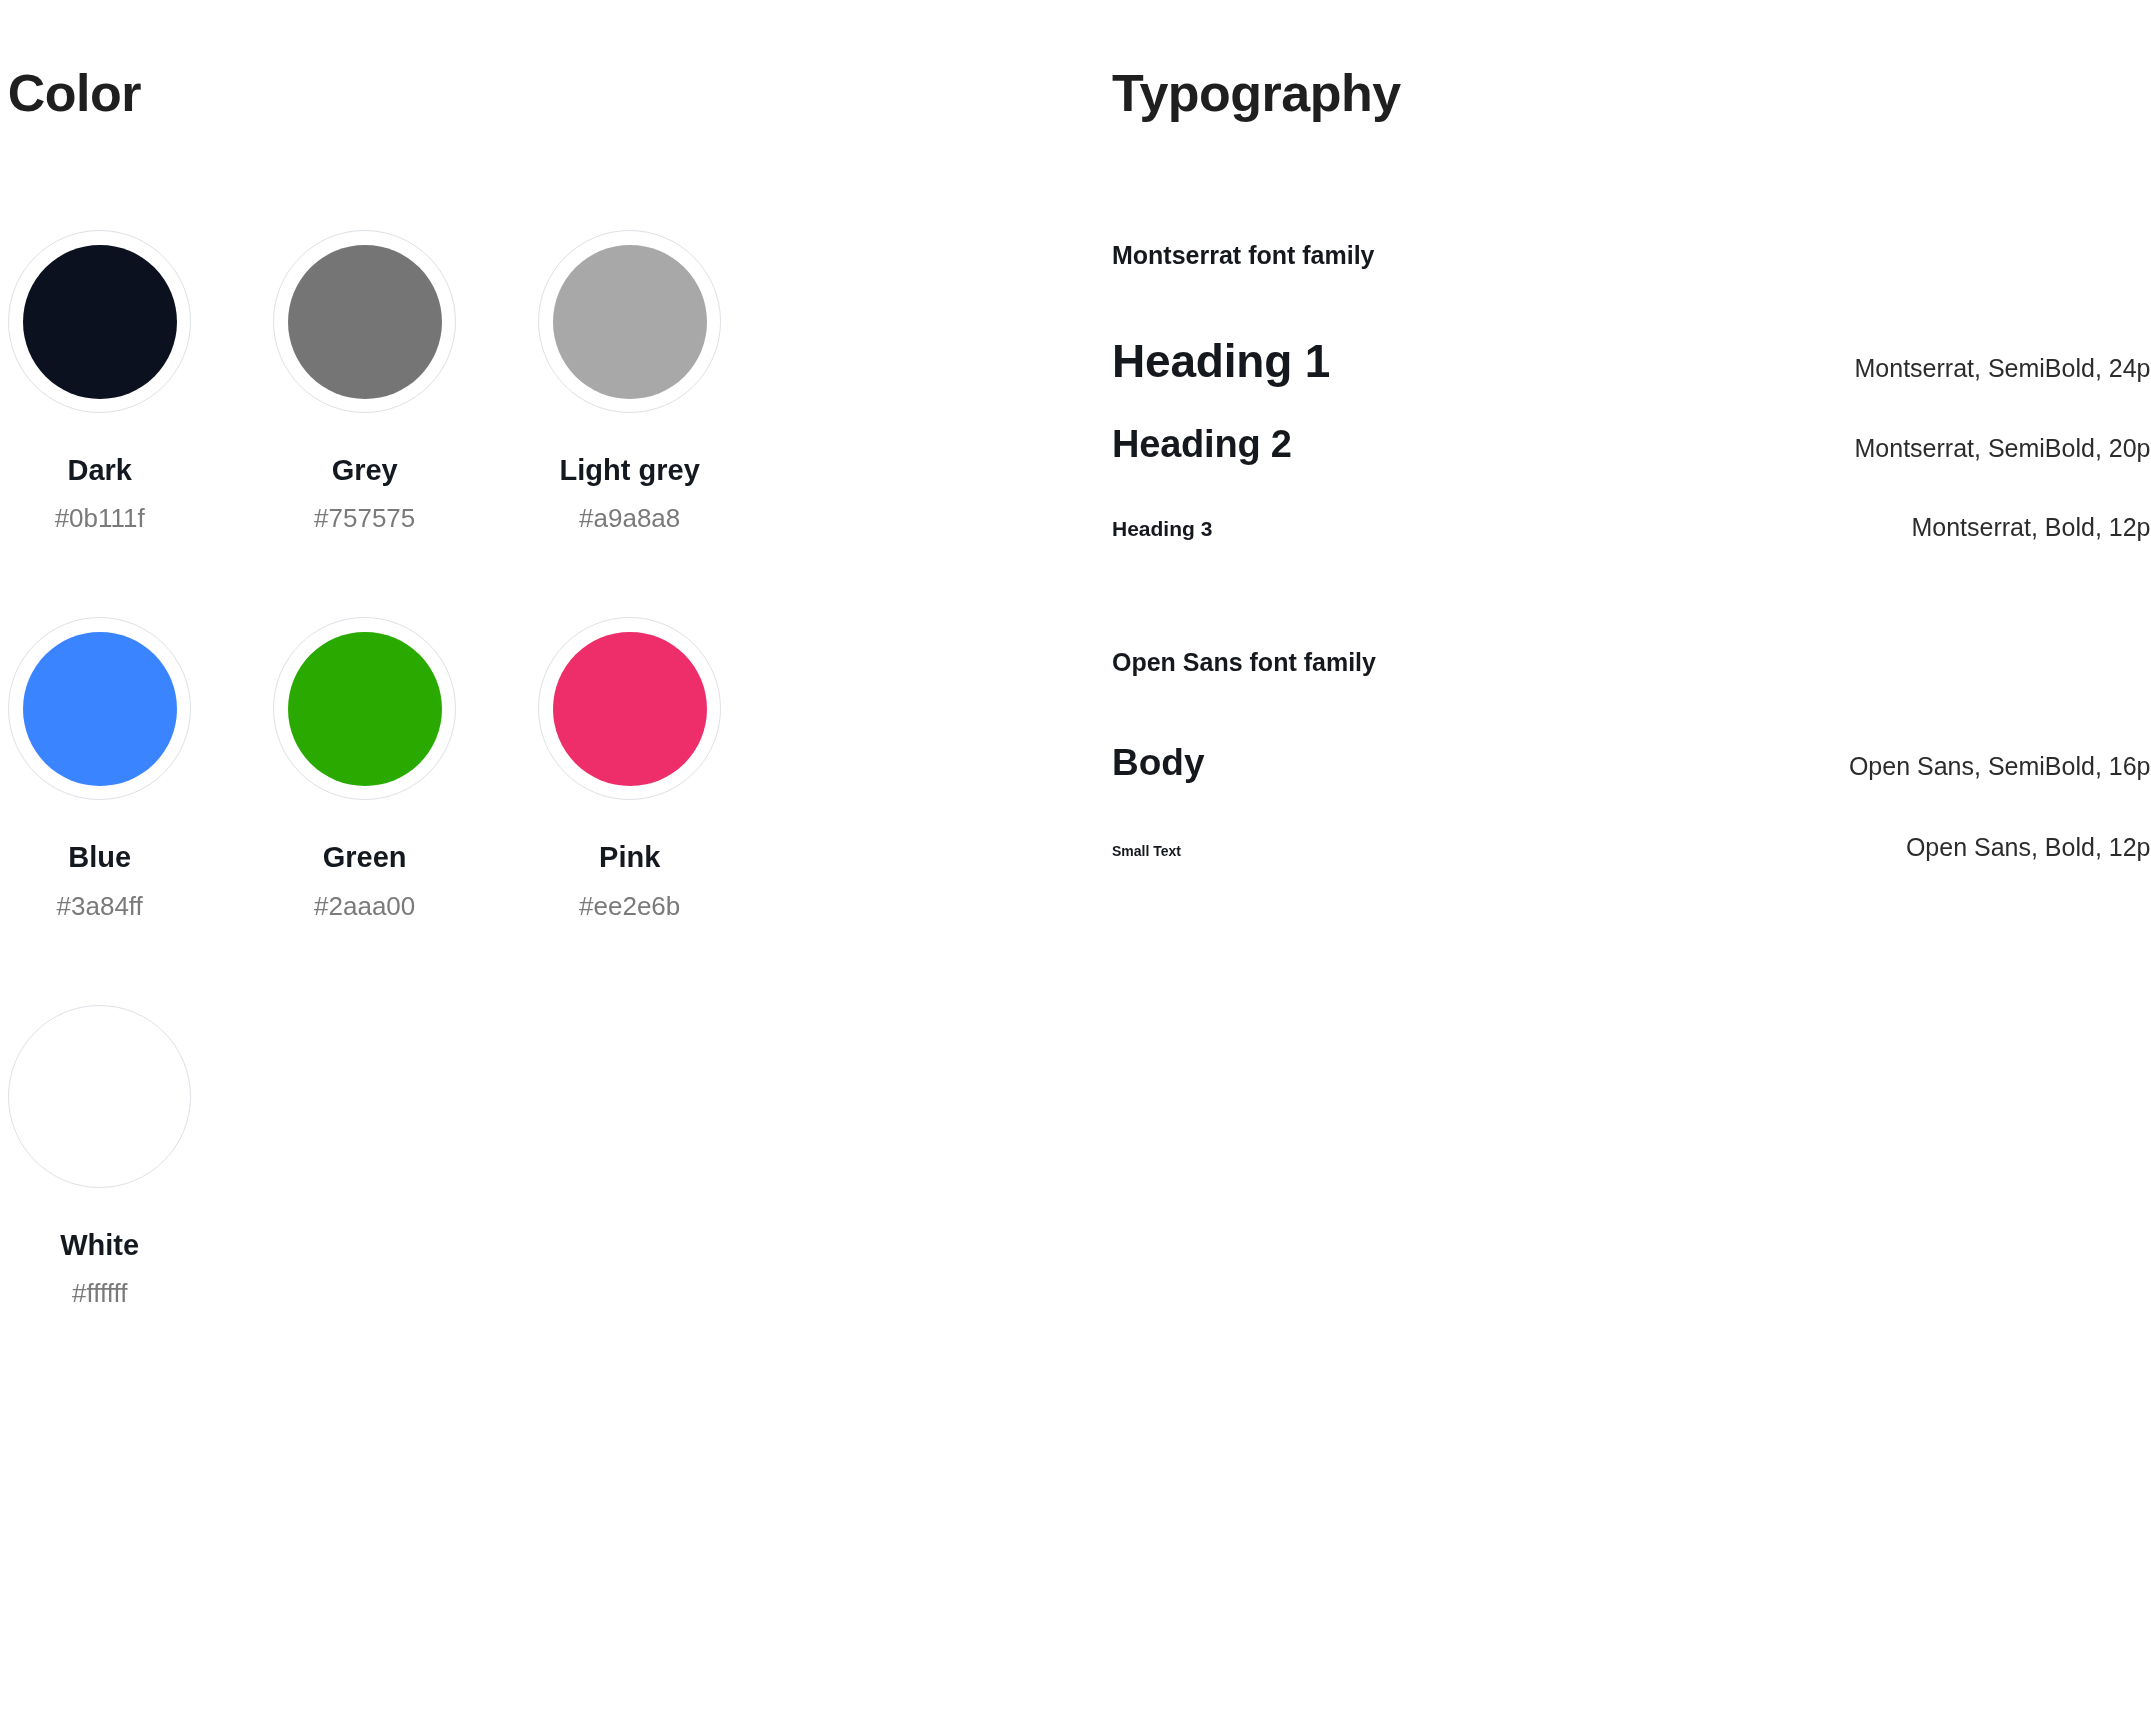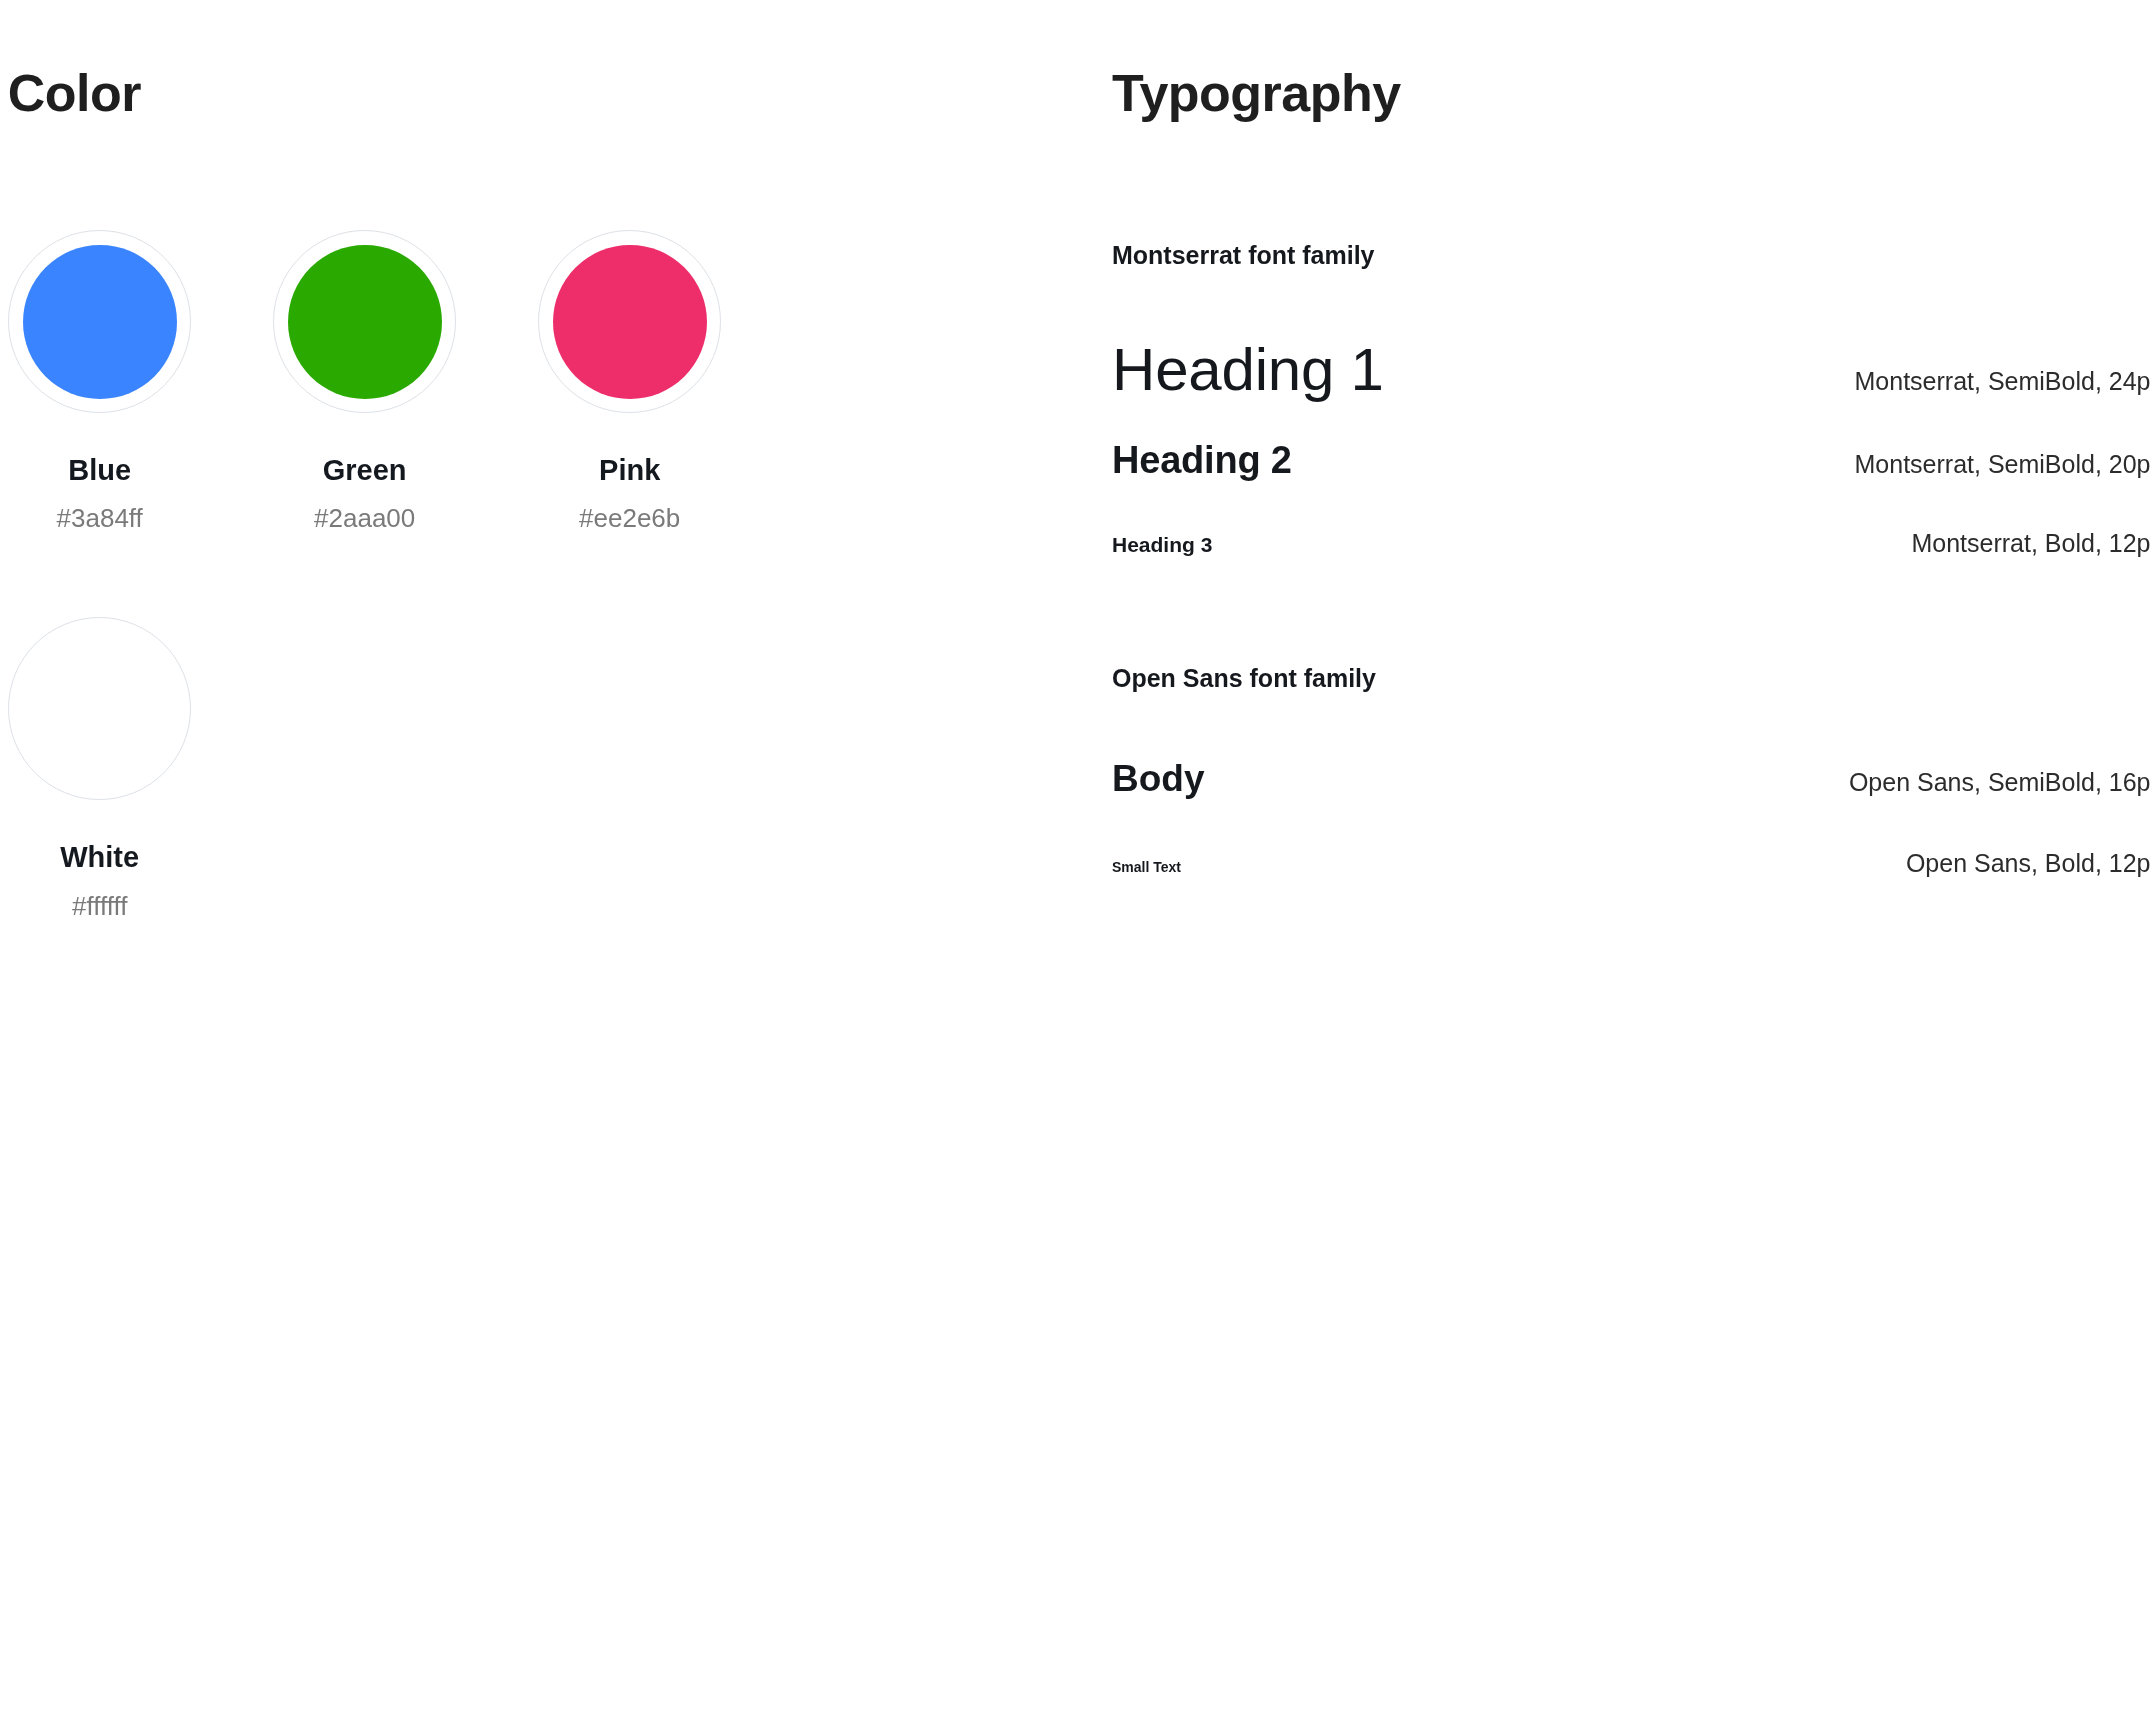--- a/index.html
+++ b/index.html
@@ -135,21 +135,21 @@
   .spec-desc {
     font-size: 25px;
     font-weight: 400;
     color: #2c2c2c;
     line-height: 1.15;
     text-align: right;
   }
 
   
   .row-h1  { margin-top: 65px; }
-  .row-h1  .spec-sample { font-size: 60px; font-weight: 400; letter-spacing: -0.2px; }
+  .row-h1  .spec-sample { font-size: 46px; font-weight: 700; letter-spacing: -0.2px; }
 
   .row-h2  { margin-top: 35px; }
   .row-h2  .spec-sample { font-size: 38px; font-weight: 700; letter-spacing: -0.2px; text-align: center; }
 
   .row-h3  { margin-top: 46px; }
   .row-h3  .spec-sample { font-size: 21px; font-weight: 700; text-align: right; }
 
   .family-gap { height: 106px; }
 
   .row-body  { margin-top: 65px; }
@@ -161,20 +161,43 @@
 </head>
 <body>
 
 <div class="page">
 
   <section class="color-panel">
     <h1 class="section-title">Color</h1>
 
     <div class="swatch-grid">
 
+      <div class="swatch-row">
+        <div class="swatch-cell">
+          <div class="swatch-ring">
+            <div class="swatch-fill" style="background: rgb(11, 17, 31);"></div>
+          </div>
+          <div class="swatch-name">Dark</div>
+          <div class="swatch-hex">#0b111f</div>
+        </div>
+        <div class="swatch-cell">
+          <div class="swatch-ring">
+            <div class="swatch-fill" style="background: rgb(117, 117, 117);"></div>
+          </div>
+          <div class="swatch-name">Grey</div>
+          <div class="swatch-hex">#757575</div>
+        </div>
+        <div class="swatch-cell">
+          <div class="swatch-ring">
+            <div class="swatch-fill" style="background: rgb(169, 168, 168);"></div>
+          </div>
+          <div class="swatch-name">Light grey</div>
+          <div class="swatch-hex">#a9a8a8</div>
+        </div>
+      </div>
 
       <div class="swatch-row">
         <div class="swatch-cell">
           <div class="swatch-ring">
             <div class="swatch-fill" style="background: rgb(58, 132, 255);"></div>
           </div>
           <div class="swatch-name">Blue</div>
           <div class="swatch-hex">#3a84ff</div>
         </div>
         <div class="swatch-cell">

